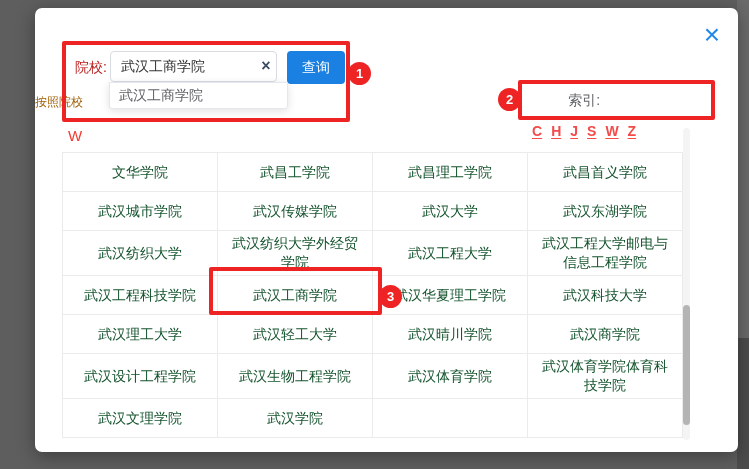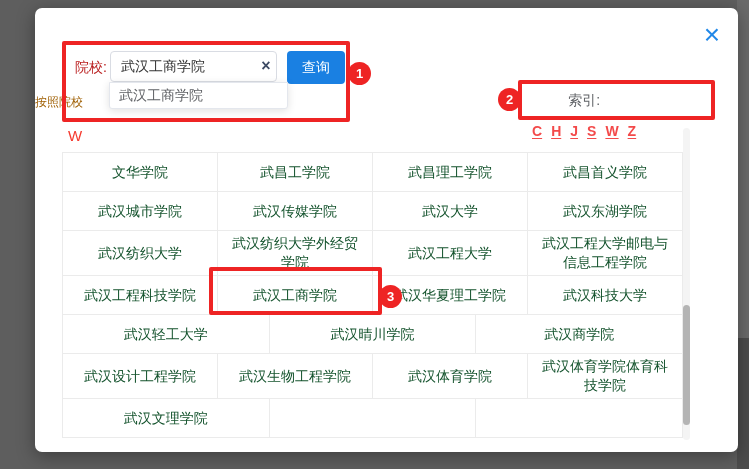--- a/index.html
+++ b/index.html
@@ -165,32 +165,34 @@
         <div class="tcell">武汉工程大学</div>
         <div class="tcell">武汉工程大学邮电与信息工程学院</div>
       </div>
       <div class="trow">
         <div class="tcell">武汉工程科技学院</div>
         <div class="tcell">武汉工商学院</div>
         <div class="tcell">武汉华夏理工学院</div>
         <div class="tcell">武汉科技大学</div>
       </div>
       <div class="trow">
+        <div class="tcell">武汉理工大学</div>
         <div class="tcell">武汉轻工大学</div>
         <div class="tcell">武汉晴川学院</div>
         <div class="tcell">武汉商学院</div>
       </div>
       <div class="trow">
         <div class="tcell">武汉设计工程学院</div>
         <div class="tcell">武汉生物工程学院</div>
         <div class="tcell">武汉体育学院</div>
         <div class="tcell">武汉体育学院体育科技学院</div>
       </div>
       <div class="trow">
         <div class="tcell">武汉文理学院</div>
+        <div class="tcell">武汉学院</div>
         <div class="tcell"></div>
         <div class="tcell"></div>
       </div>
     </div>
 
   <div class="scrollbar-track">
     <div class="scrollbar-thumb"></div>
   </div>
 
   <div class="ann-box ann-box-1"></div>

